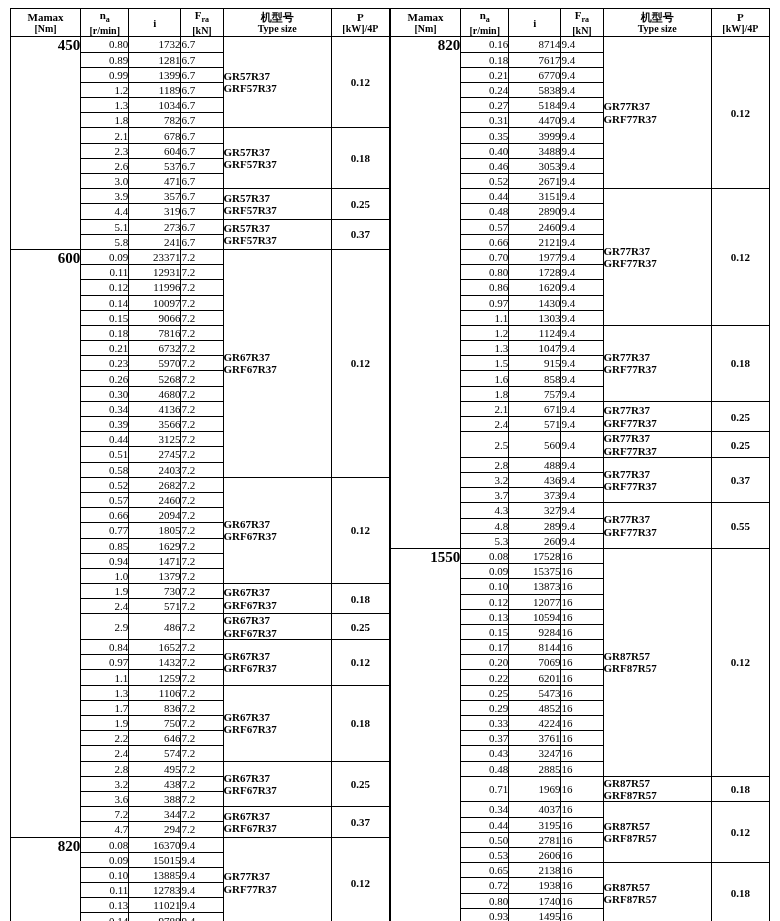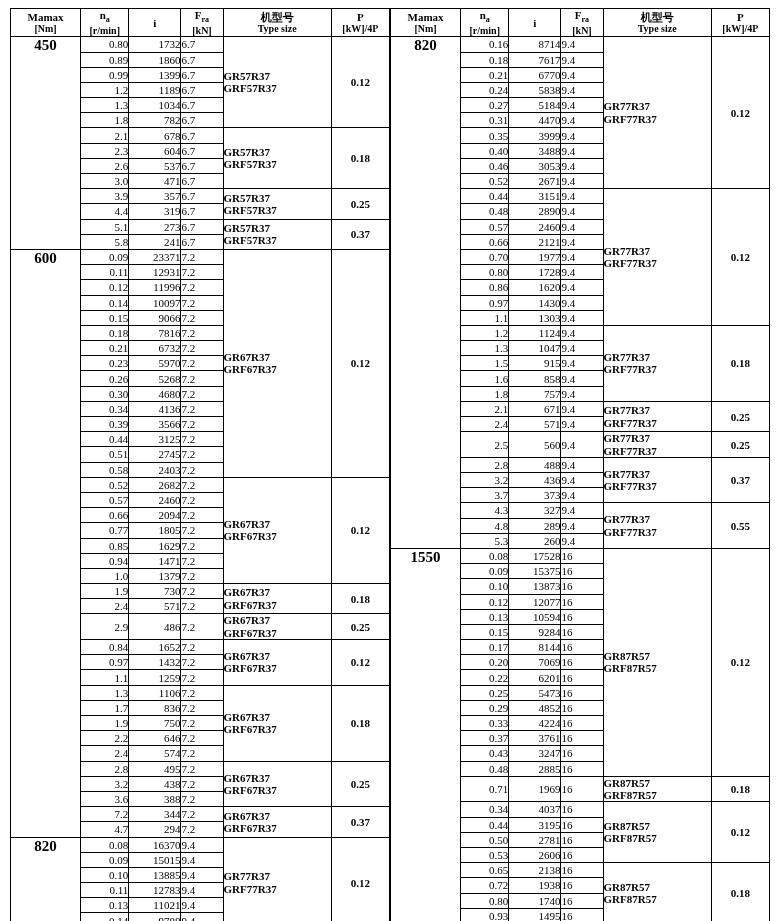--- a/index.html
+++ b/index.html
@@ -10,21 +10,21 @@
   table.grid{border-collapse:collapse;width:100%;table-layout:fixed;}
   table.grid td,table.grid th{border:1px solid #000;padding:0;margin:0;}
   .hdr th{font-weight:bold;font-size:11px;line-height:1.12;text-align:center;vertical-align:middle;padding:3px 0 4px 0;}
   .hdr th .sub{font-weight:bold;font-size:10px;display:block;}
   .c-mamax{width:70px;}
   .c-na{width:48px;}
   .c-i{width:52px;}
   .c-fra{width:42px;}
   .c-type{width:108px;}
   .c-p{width:58px;}
-  td.mamax{font-weight:bold;font-size:15px;text-align:center;padding-left:8px;vertical-align:top;}
+  td.mamax{font-weight:bold;font-size:15px;text-align:right;padding-left:8px;vertical-align:top;}
   td.na{font-size:11px;text-align:right;padding-right:7px;}
   td.ival{font-size:11px;text-align:right;padding-right:7px;}
   td.fra{font-size:11px;text-align:left;padding-left:6px;}
   td.type{font-size:11px;font-weight:bold;text-align:left;line-height:1.12;}
   td.p{font-size:11px;font-weight:bold;text-align:center;}
   tr.row td{height:14.2px;}
   .thick-top td{border-top:2px solid #000;}
   .nb-b{border-bottom:none !important;}
   sub{font-size:8px;}
   .hdrcell{display:block;}
@@ -77,21 +77,21 @@
             <td class="ival nb-b">1732</td>
             <td class="fra nb-b">6.7</td>
             <td class="type" rowspan="6">
               <div>GR57R37</div>
               <div>GRF57R37</div>
             </td>
             <td class="p" rowspan="6">0.12</td>
           </tr>
           <tr class="row">
             <td class="na nb-b">0.89</td>
-            <td class="ival nb-b">1860</td>
+            <td class="ival nb-b">1281</td>
             <td class="fra nb-b">6.7</td>
           </tr>
           <tr class="row">
             <td class="na nb-b">0.99</td>
             <td class="ival nb-b">1399</td>
             <td class="fra nb-b">6.7</td>
           </tr>
           <tr class="row">
             <td class="na nb-b">1.2</td>
             <td class="ival nb-b">1189</td>

